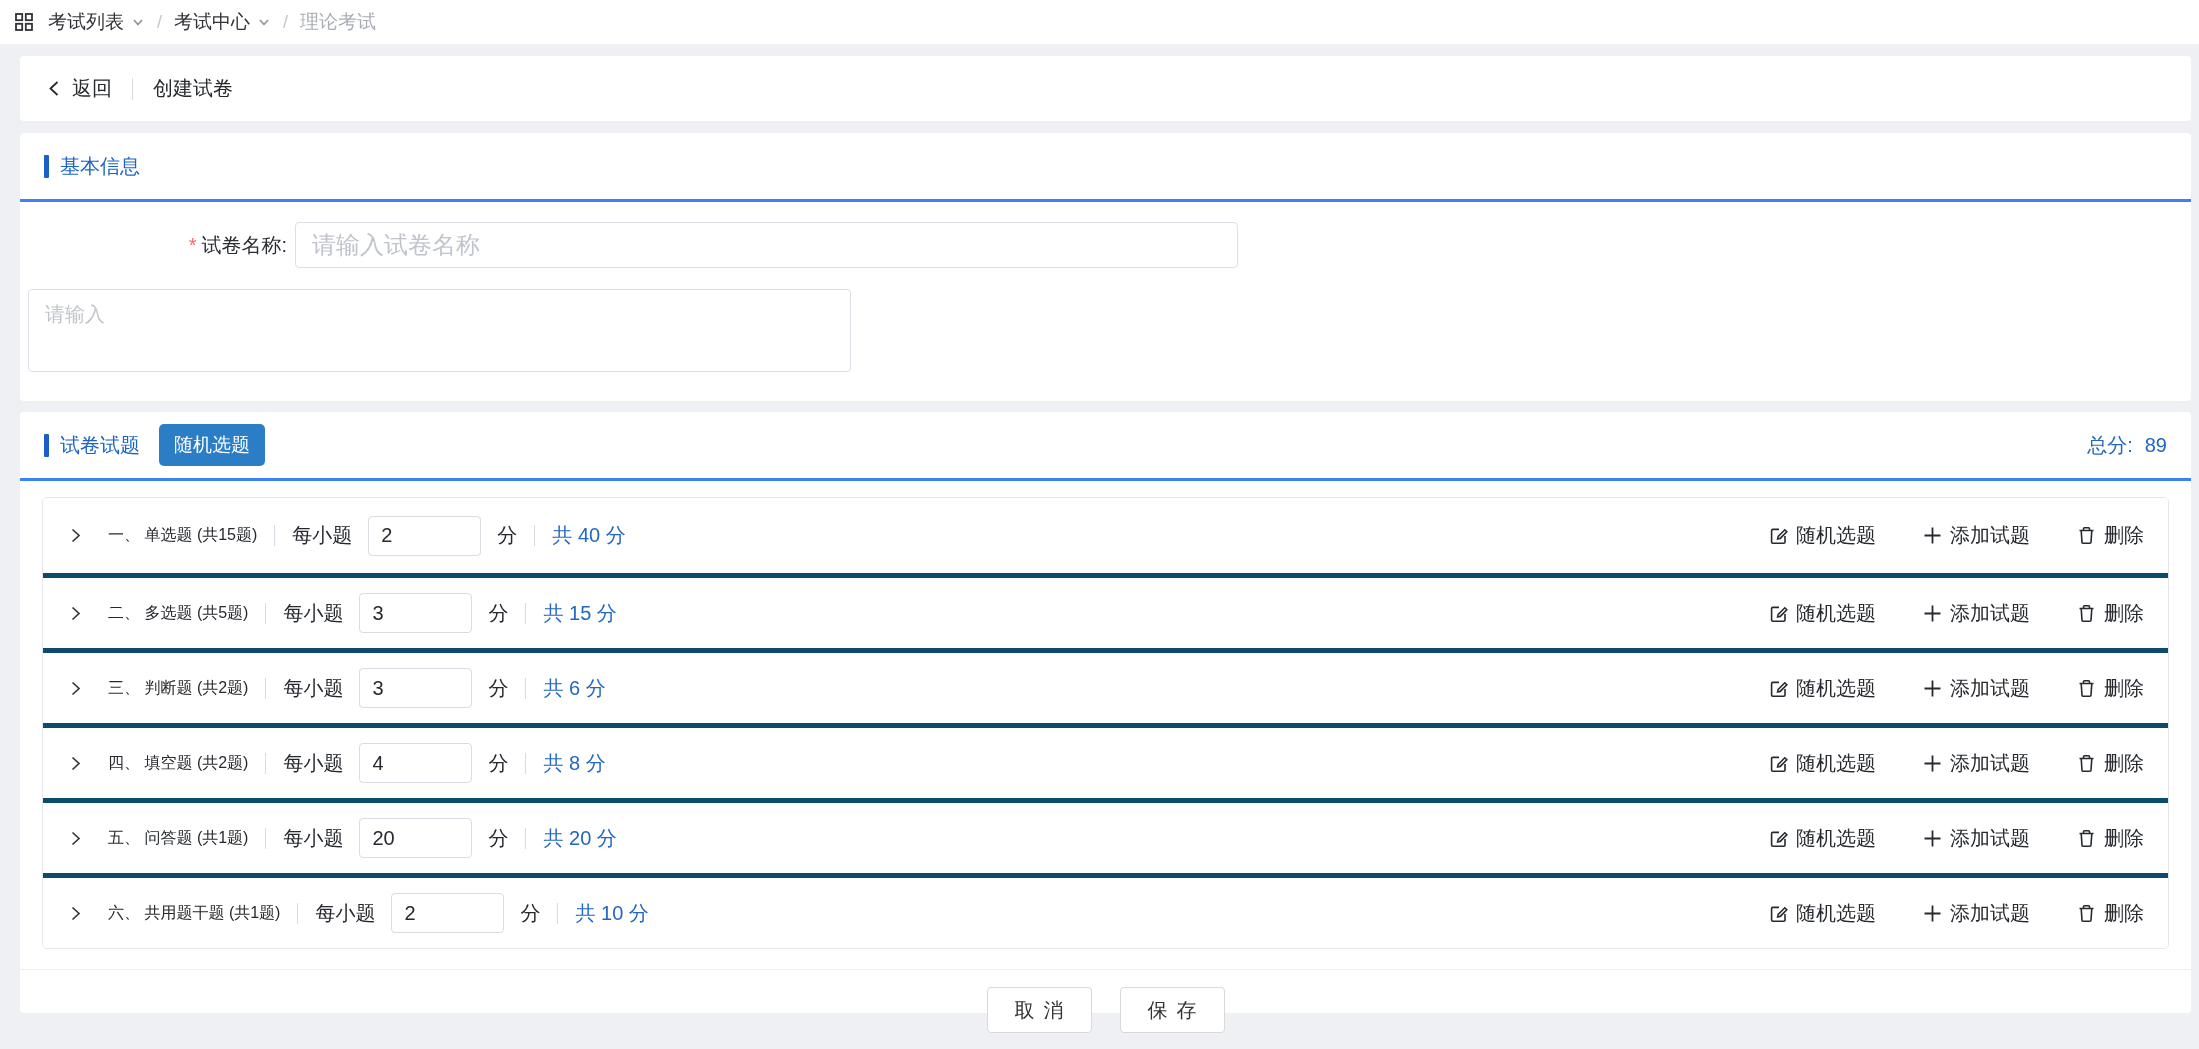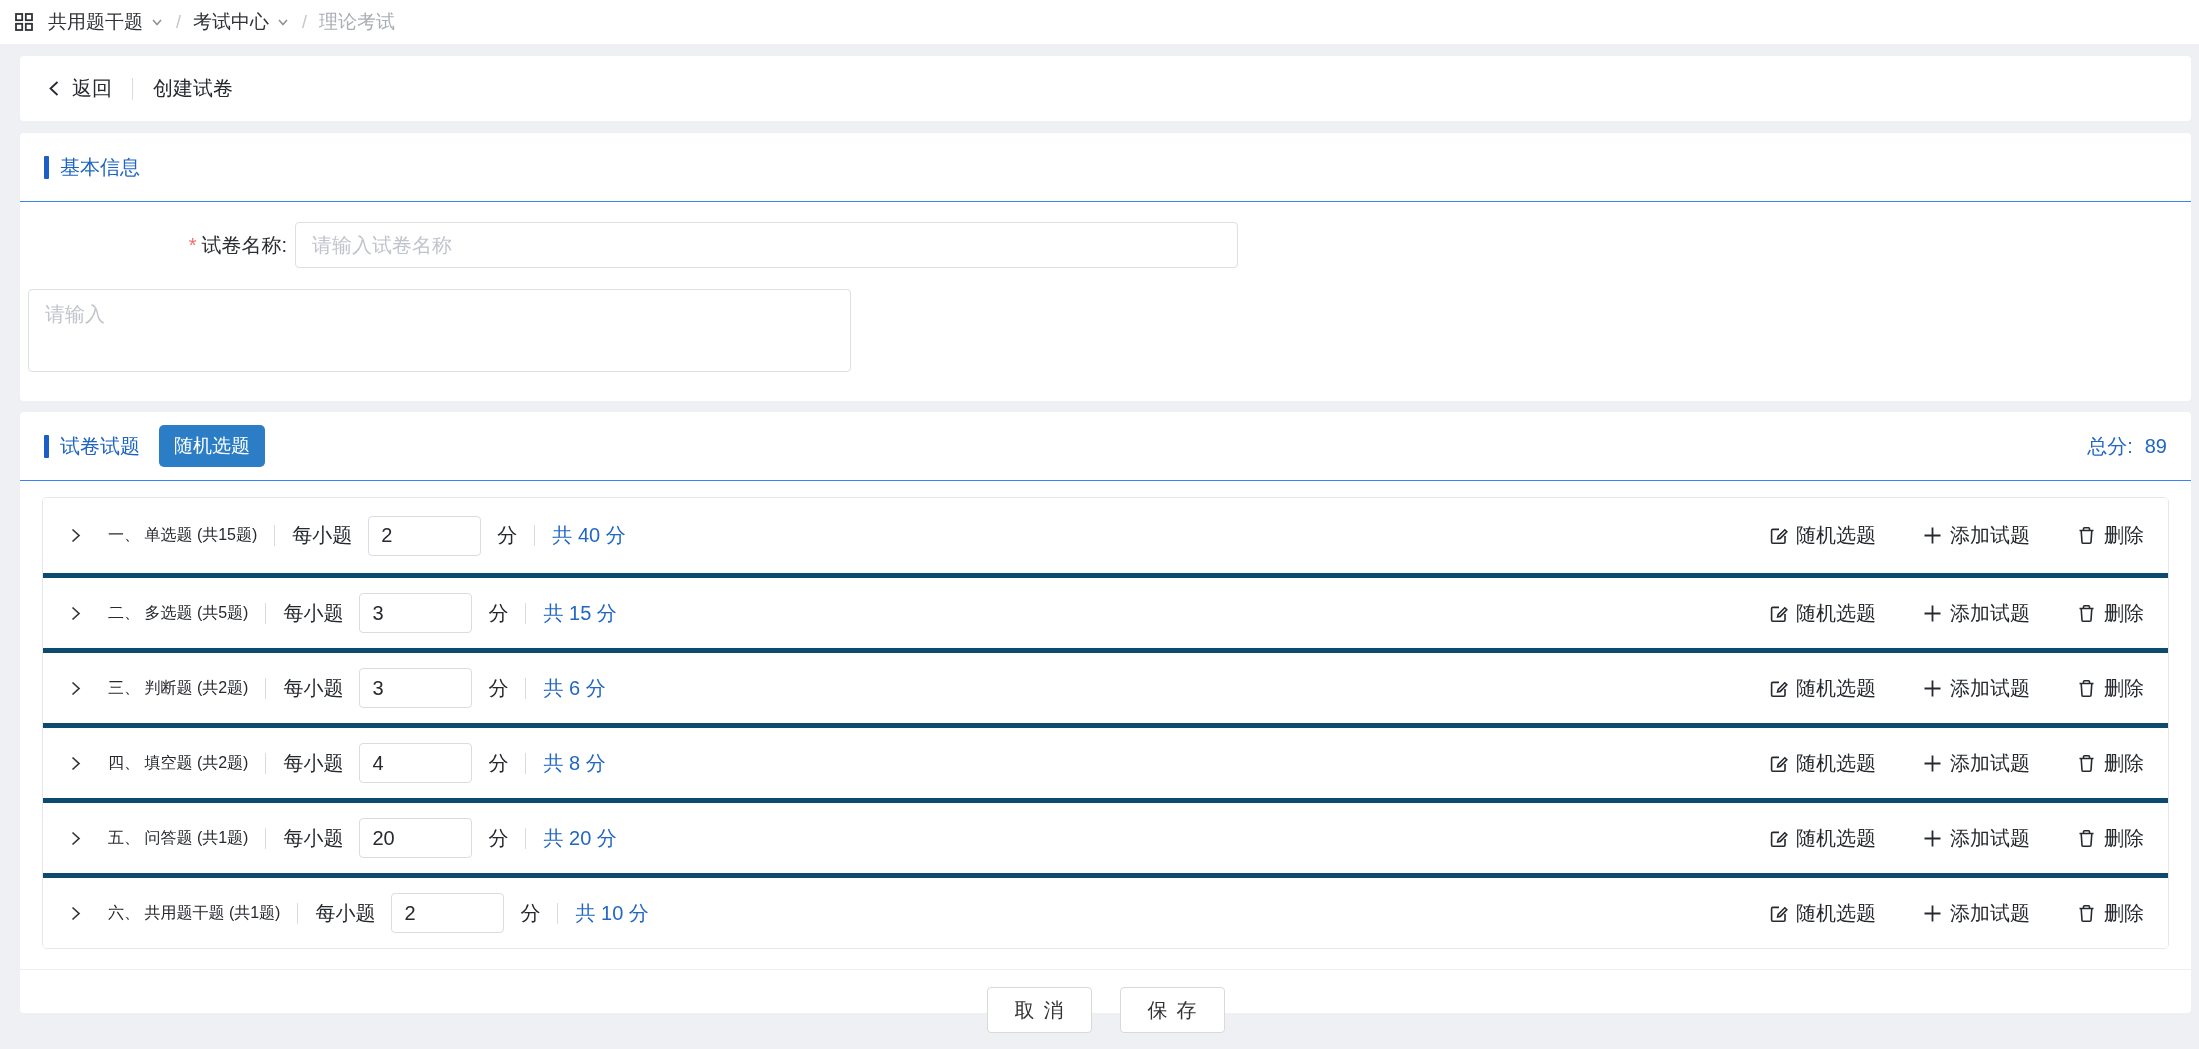--- a/index.html
+++ b/index.html
@@ -20,32 +20,32 @@
   .panel { position:absolute; left:20px; right:8px; background:#fff; border-radius:4px; }
 
   
   .pagehead { top:56px; height:65px; display:flex; align-items:center; padding:0 26px; }
   .back { display:flex; align-items:center; cursor:pointer; font-size:20px; color:#26292e; }
   .back svg { width:17px; height:17px; margin-right:9px; }
   .vbar-sep { width:1px; height:22px; background:#d9dce2; margin:0 20px; }
   .pagehead-title { font-size:20px; color:#26292e; }
 
   
-  .sect-head { height:69px; display:flex; align-items:center; padding:0 24px; border-bottom:1px solid #3b82f6; }
+  .sect-head { height:69px; display:flex; align-items:center; padding:0 24px; border-bottom:3px solid #3b82f6; }
   .bluebar { width:5px; height:23px; background:#1b5fc6; border-radius:1px; flex:none; }
   .sect-title { color:#1d64c2; font-size:20px; font-weight:500; margin-left:11px; }
 
   
   .basic { top:133px; height:268px; }
   .form-row { display:flex; align-items:flex-start; margin-top:21px; }
   .form-row.first { margin-top:20px; }
   .form-label { width:267px; flex:none; text-align:right; font-size:20px; color:#2b2e33; line-height:46px; }
   .req { color:#f56c6c; margin-right:5px; font-size:20px; }
   .ctl { margin-left:8px; }
-  .txt-input { width:943px; height:46px; border:1px solid #dcdfe6; border-radius:4px; font-size:20px;
+  .txt-input { width:943px; height:46px; border:1px solid #dcdfe6; border-radius:4px; font-size:24px;
                padding:0 16px; color:#26292e; outline:none; font-family:inherit; background:#fff; }
   .txt-area { width:823px; height:83px; border:1px solid #dcdfe6; border-radius:4px; font-size:20px;
               padding:11px 16px; color:#26292e; outline:none; resize:none; font-family:inherit; background:#fff; }
   .txt-input::placeholder, .txt-area::placeholder { color:#c0c4cc; }
 
   
   .questions { top:412px; height:601px; }
   .btn-blue { background:#2b7dc6; color:#fff; border:none; border-radius:5px; font-size:19px;
               padding:8px 15px; margin-left:19px; cursor:pointer; font-family:inherit; }
   .sect-spacer { flex:1; }
@@ -84,21 +84,21 @@
     <span class="grid-ic">
       <svg viewBox="0 0 20 20" fill="none" stroke="#303236" stroke-width="1.8">
         <rect x="2" y="2" width="6.2" height="6.2"></rect>
           <rect x="11.8" y="2" width="6.2" height="6.2"></rect>
         <rect x="2" y="11.8" width="6.2" height="6.2"></rect>
           <rect x="11.8" y="11.8" width="6.2" height="6.2"></rect>
       </svg>
     </span>
     <div class="crumb">
       <span class="crumb-item">
-        <span>共用题干题</span>
+        <span>考试列表</span>
         <span class="dd">
           <svg viewBox="0 0 14 14" fill="none" stroke="#8f949b" stroke-width="1.6">
               <path d="M3 5 L7 9.5 L11 5"></path>
             </svg>
         </span>
       </span>
       <span class="crumb-sep">/</span>
       <span class="crumb-item">
         <span>考试中心</span>
         <span class="dd">

